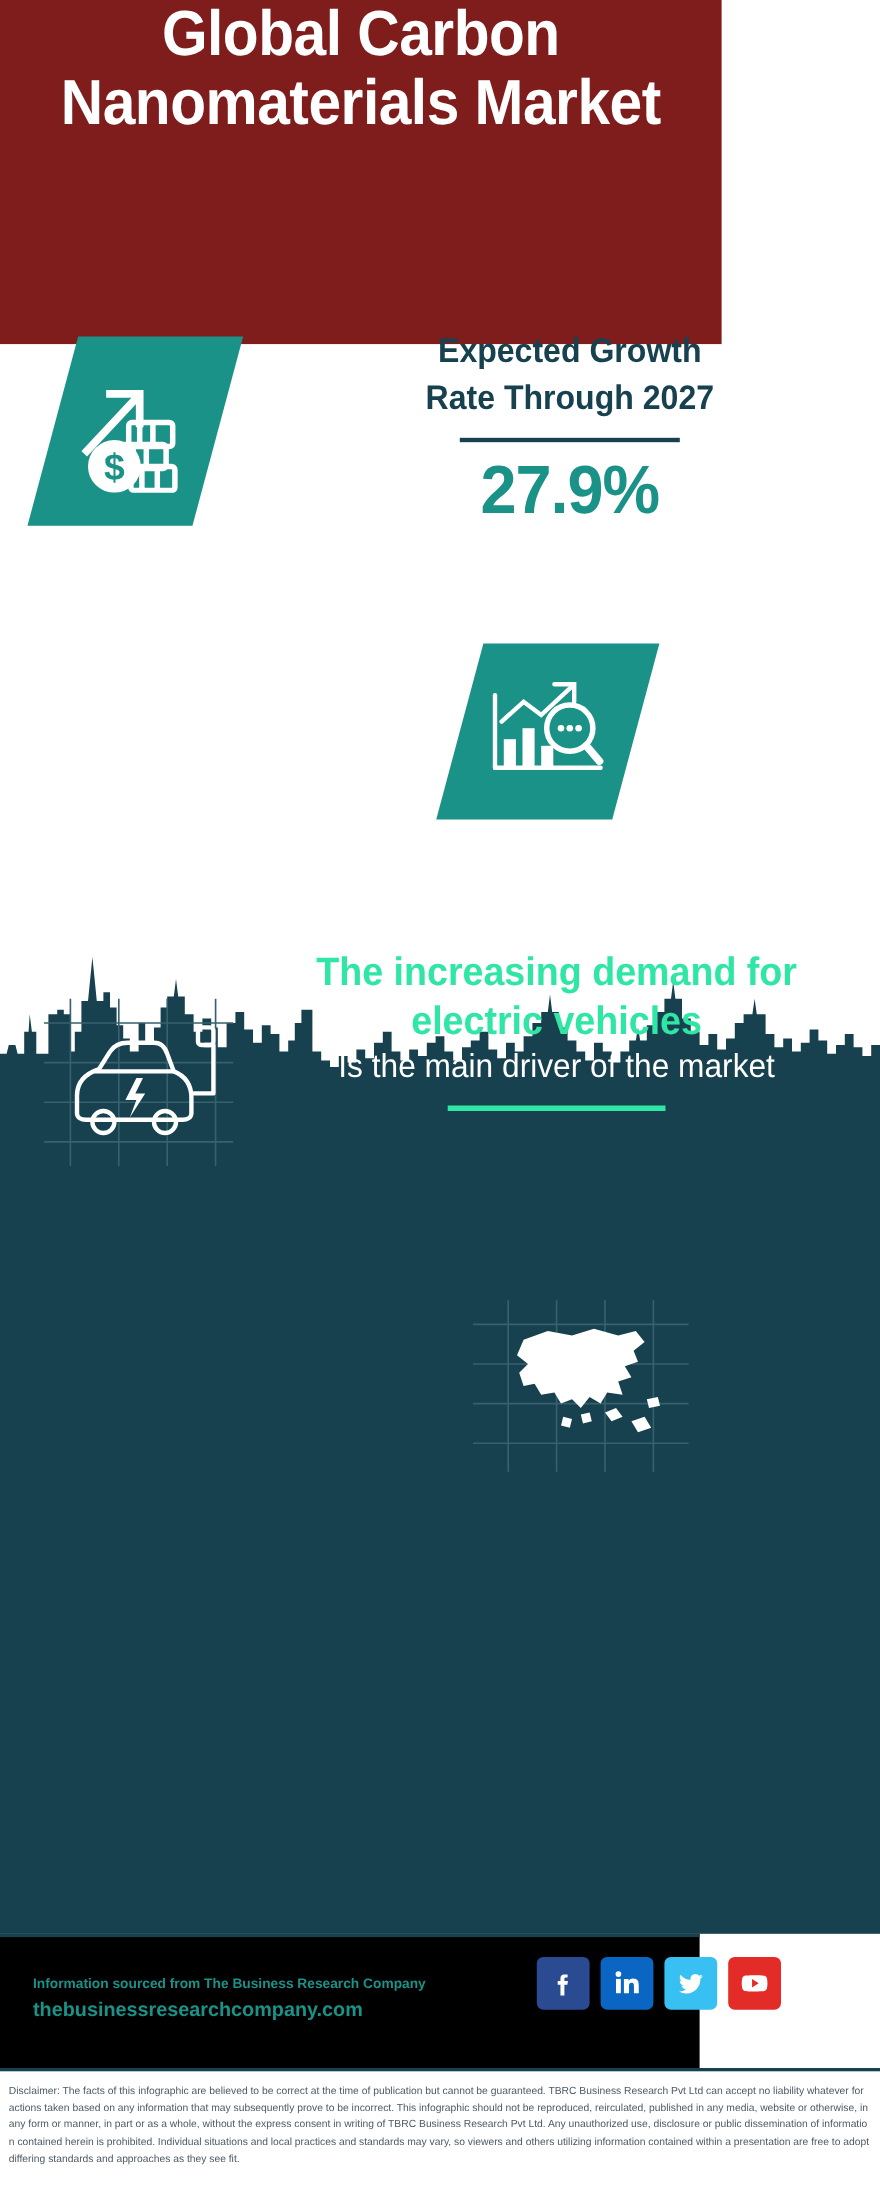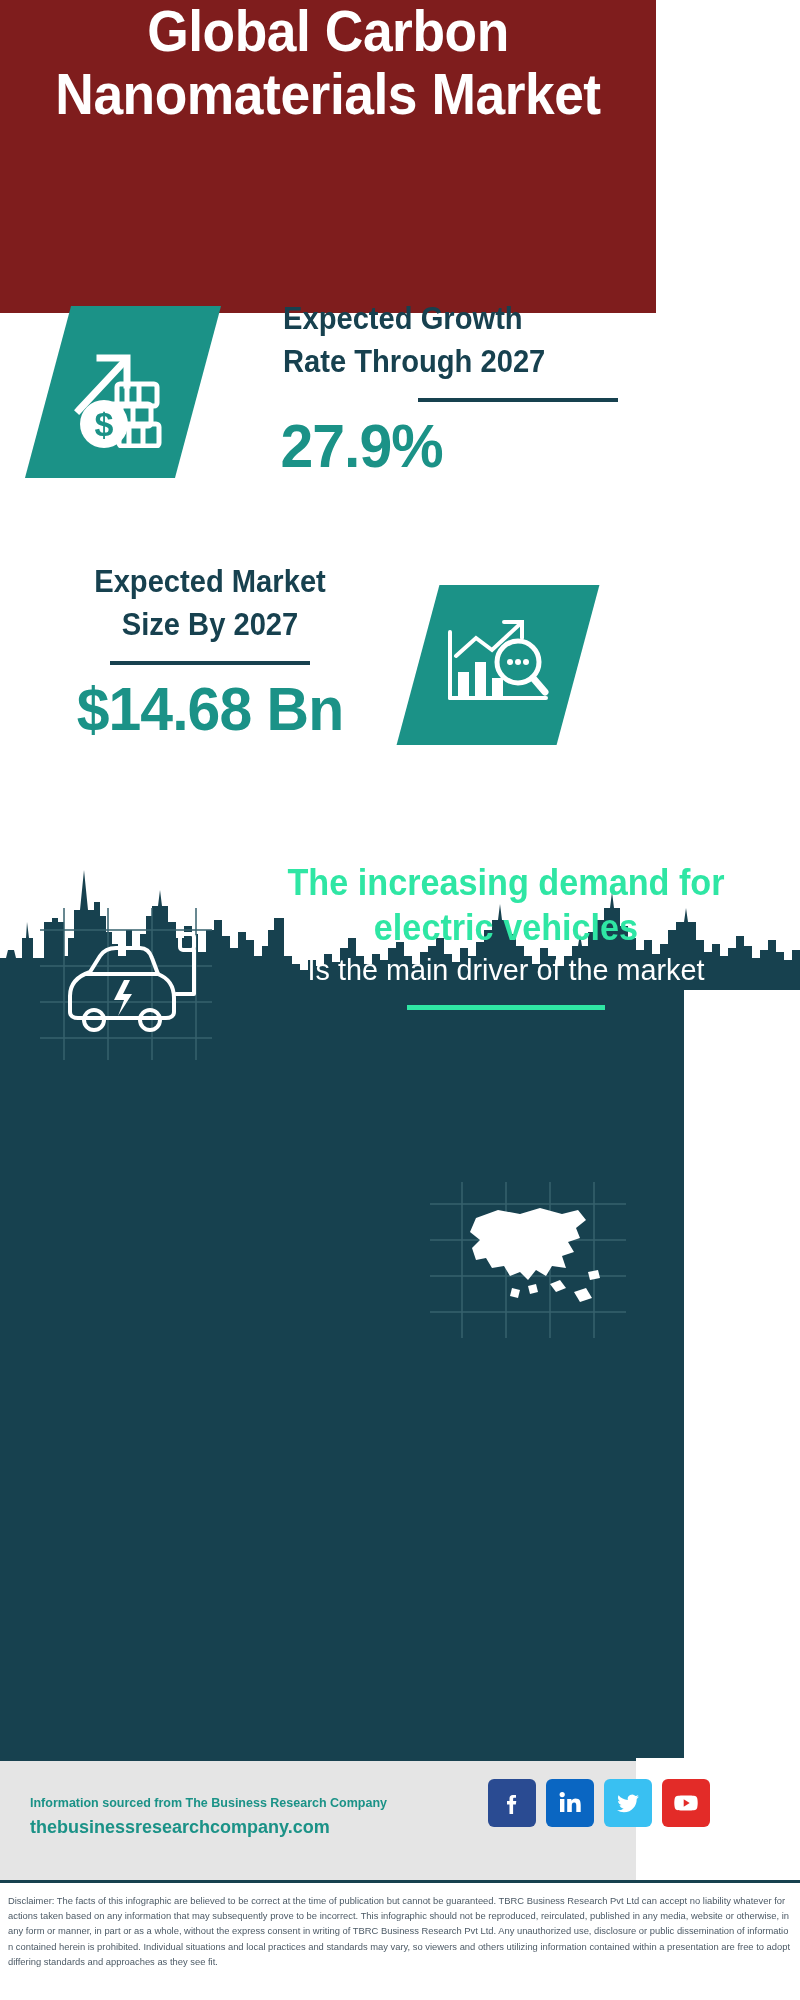--- a/index.html
+++ b/index.html
@@ -38,21 +38,21 @@
   .para {
     position:absolute;
     background:#1b9287;
     transform:skewX(-15deg);
   }
   .para-inner { transform:skewX(15deg); width:100%; height:100%; display:flex; align-items:center; justify-content:center; }
 
   .block-growth-icon { left:48px; top:-7px; width:150px; height:172px; }
   .block-size-icon   { left:418px; top:272px; width:160px; height:160px; }
 
-  .txt-right { position:absolute; left:268px; top:-15px; width:500px; text-align:left; }
+  .txt-right { position:absolute; left:268px; top:-15px; width:500px; text-align:center; }
   .txt-left  { position:absolute; left:20px; top:248px; width:380px; text-align:center; }
 
   .kicker {
     color:#17414f;
     font-family:"Liberation Sans Narrow","Liberation Sans",sans-serif;
     font-weight:bold;
     font-size:31px;
     line-height:1.38;
     transform:scaleX(0.94);
   }
@@ -64,21 +64,21 @@
     font-family:"Liberation Sans Narrow","Liberation Sans",sans-serif;
     font-weight:bold;
     font-size:62px;
     line-height:1.1;
     letter-spacing:-1px;
     transform:scaleX(0.95);
   }
 
   
   .dark-zone {
-    position:absolute; left:0; top:980px; width:684px; height:778px;
+    position:absolute; left:0; top:980px; width:800px; height:778px;
     background:#17414f;
   }
   .skyline { position:absolute; left:0; top:-120px; width:800px; height:130px; display:block; }
 
   .ev-row { position:absolute; left:0; top:-58px; width:800px; height:260px; }
   .ev-icon { position:absolute; left:36px; top:-18px; width:180px; height:160px; }
   .ev-text { position:absolute; left:226px; top:-62px; width:560px; text-align:center; }
 
   .hl {
     color:#2fe6a4;
@@ -97,21 +97,21 @@
     transform:scaleX(0.96);
   }
   .rule-green { width:198px; height:5px; background:#2fe6a4; margin:16px auto 0 auto; }
 
   .ap-row { position:absolute; left:0; top:190px; width:800px; height:200px; }
   .ap-text { position:absolute; left:20px; top:30px; width:400px; text-align:center; }
   .ap-map  { position:absolute; left:428px; top:10px; width:200px; height:160px; }
 
   
   .footer-white {
-    position:absolute; left:0; top:1758px; width:636px; height:122px; background:#e5e5e5;
+    position:absolute; left:0; top:1758px; width:636px; height:122px; background:#000000;
     border-top:3px solid #17414f;
   }
   .src-wrap { position:absolute; left:30px; top:32px; }
   .src-line1 { color:#1b9287; font-size:12.5px; font-weight:bold; line-height:1.6; }
   .src-line2 { color:#1b9287; font-size:18px; font-weight:bold; line-height:1.6; }
 
   .socials { position:absolute; left:488px; top:18px; display:flex; gap:10px; }
   .sbtn { width:48px; height:48px; border-radius:6px; display:flex; align-items:center; justify-content:center; }
   .s-fb { background:#2a4b92; }
   .s-li { background:#0a66c2; }
@@ -162,26 +162,20 @@
       </div>
     </div>
 
     <div class="txt-right">
       <div class="kicker">Expected Growth</div>
       <div class="kicker">Rate Through 2027</div>
       <div class="rule"></div>
       <div class="bignum">27.9%</div>
     </div>
 
-    <div class="txt-left">
-      <div class="kicker">Expected Market</div>
-      <div class="kicker">Size By 2027</div>
-      <div class="rule"></div>
-      <div class="bignum">$14.68 Bn</div>
-    </div>
 
     <div class="para block-size-icon">
       <div class="para-inner">
         <svg width="112" height="106" viewBox="0 0 112 106">
           <g fill="none" stroke="#ffffff" stroke-width="4" stroke-linecap="round">
             <path d="M14 44 L34 26 L50 38 L78 12"></path>
             <path d="M62 10 L80 10 L80 26"></path>
             <path d="M8 86 L104 86"></path>
             <path d="M8 86 L8 20"></path>
           </g>

